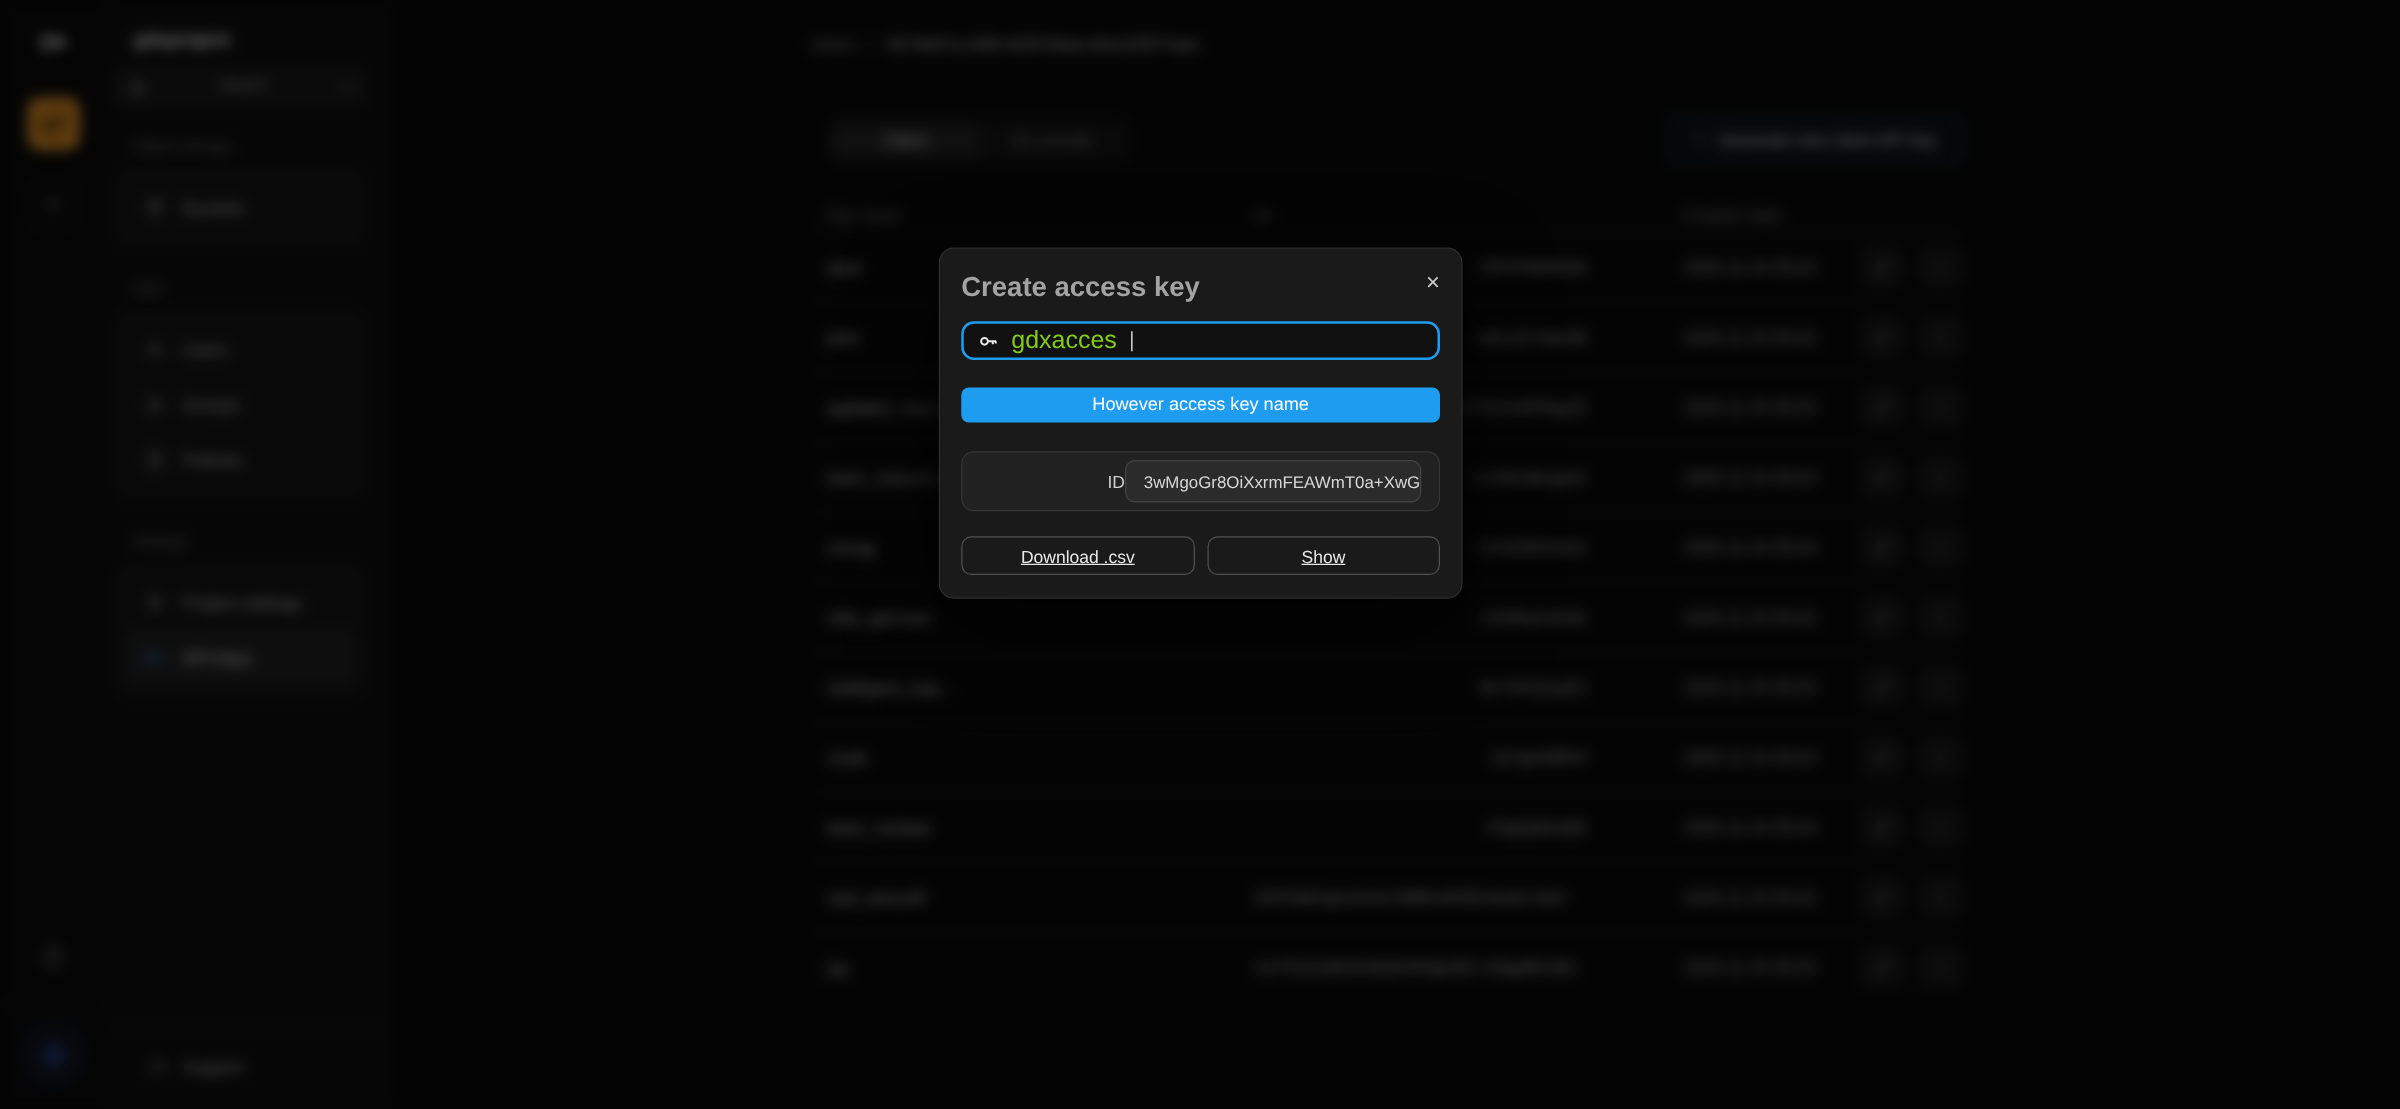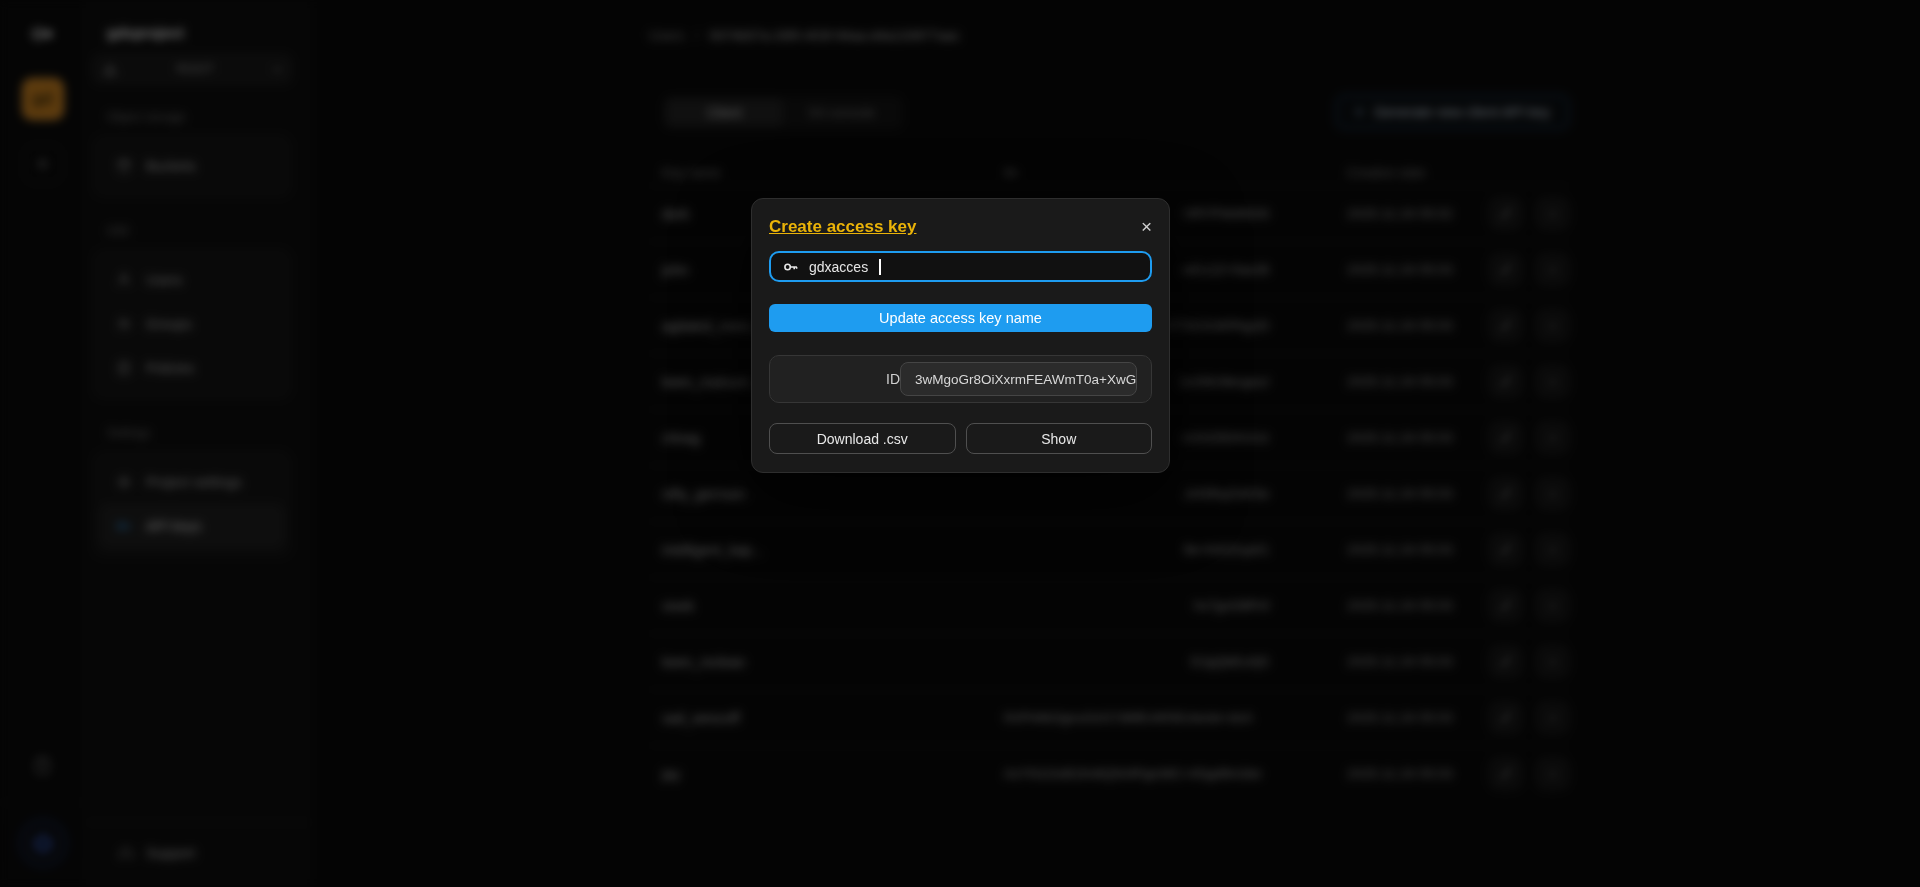--- a/index.html
+++ b/index.html
@@ -75,42 +75,42 @@
   .cell-date { color:#9d9d9d; font-size:13.5px; }
   .cell-actions { display:flex; gap:14px; }
   .act-btn { width:33px; height:33px; border-radius:9px; background:#161616; border:1px solid #242424;
     color:#7a7a7a; display:flex; align-items:center; justify-content:center; font-size:14px; }
 
   
   .modal { position:absolute; left:751px; top:198px; width:419px; background:#1a1a1a;
     border:1px solid #2e2e2e; border-radius:12px; padding:18px 17px;
     box-shadow:0 24px 70px rgba(0,0,0,0.7); }
   .modal-head { display:flex; align-items:flex-start; justify-content:space-between; }
-  .modal-title { color:#eab308; font-size:17px; font-weight:bold;text-decoration:underline; }
+  .modal-title { color:#a3a3a3; font-size:22px; font-weight:bold; }
   .modal-close { color:#cfcfcf; font-size:19px; line-height:19px; cursor:default; }
   .mp { margin-top:15px; color:#e4e4e4; font-size:14.5px; line-height:23px; }
   .mp .warn { color:#d96a0b; }
   .key-input { margin-top:14px; height:31px; border:2px solid #1e9cf0; border-radius:10px;
     background:#111111; display:flex; align-items:center; padding:0 12px; gap:10px; }
   .key-input .ic { display:flex; color:#e8e8e8; }
-  .key-input .val { color:#e5e5e5; font-size:14px; }
+  .key-input .val { color:#84cc16; font-size:20px; }
   .caret { display:inline-block; width:1.5px; height:16px; background:#ffffff; margin-left:1px; vertical-align:middle; }
   .update-btn { margin-top:22px; width:100%; height:28px; background:#1e9cf0; border:none; border-radius:6px;
     color:#ffffff; font-size:14.5px; display:flex; align-items:center; justify-content:center; }
   .info-box { margin-top:23px; border:1px solid #363636; border-radius:10px; overflow:hidden;text-align:right; }
   .info-row { height:46px; display:flex; align-items:center; padding:0 14px; }
   .info-row + .info-row { border-top:1px solid #363636; }
   .info-row:first-child { background:rgba(255,255,255,0.03); }
   .info-label { width:116px; color:#d0d0d0; font-size:14px; }
   .info-val { flex:1; height:34px; background:#2b2b2b; border:1px solid #454545; border-radius:8px;
     display:flex; align-items:center; padding:0 14px; color:#d8d8d8; font-size:13.5px;
     white-space:nowrap; overflow:hidden; }
   .modal-btns { margin-top:20px; display:flex; gap:10px; }
   .mbtn { flex:1; height:31px; background:transparent; border:1px solid #4f4f4f; border-radius:8px;
-    color:#e8e8e8; font-size:14px; display:flex; align-items:center; justify-content:center; }
+    color:#e8e8e8; font-size:14px; display:flex; align-items:center; justify-content:center;text-decoration:underline; }
   svg { display:block; }
 </style>
 </head>
 <body>
 
 <div class="stage">
 
   <div class="bg-layer">
 
     <aside class="rail">
@@ -477,21 +477,21 @@
     <div class="key-input">
       <span class="ic">
         <svg width="16" height="16" viewBox="0 0 16 16">
           <circle cx="4.6" cy="8" r="2.7" fill="none" stroke="currentColor" stroke-width="1.6"></circle>
           <path d="M7.3 8h6.6M11.2 8v2.3M13.6 8v1.7" fill="none" stroke="currentColor" stroke-width="1.6"></path>
         </svg>
       </span>
       <span class="val">gdxacces</span>
         <span class="caret"></span>
     </div>
-    <button class="update-btn">Update access key name</button>
+    <button class="update-btn">However access key name</button>
     <div class="info-box">
       <div class="info-row">
         <div class="info-label">ID</div>
         <div class="info-val">3wMgoGr8OiXxrmFEAWmT0a+XwG...</div>
       </div>
     </div>
     <div class="modal-btns">
       <button class="mbtn">Download .csv</button>
       <button class="mbtn">Show</button>
     </div>

